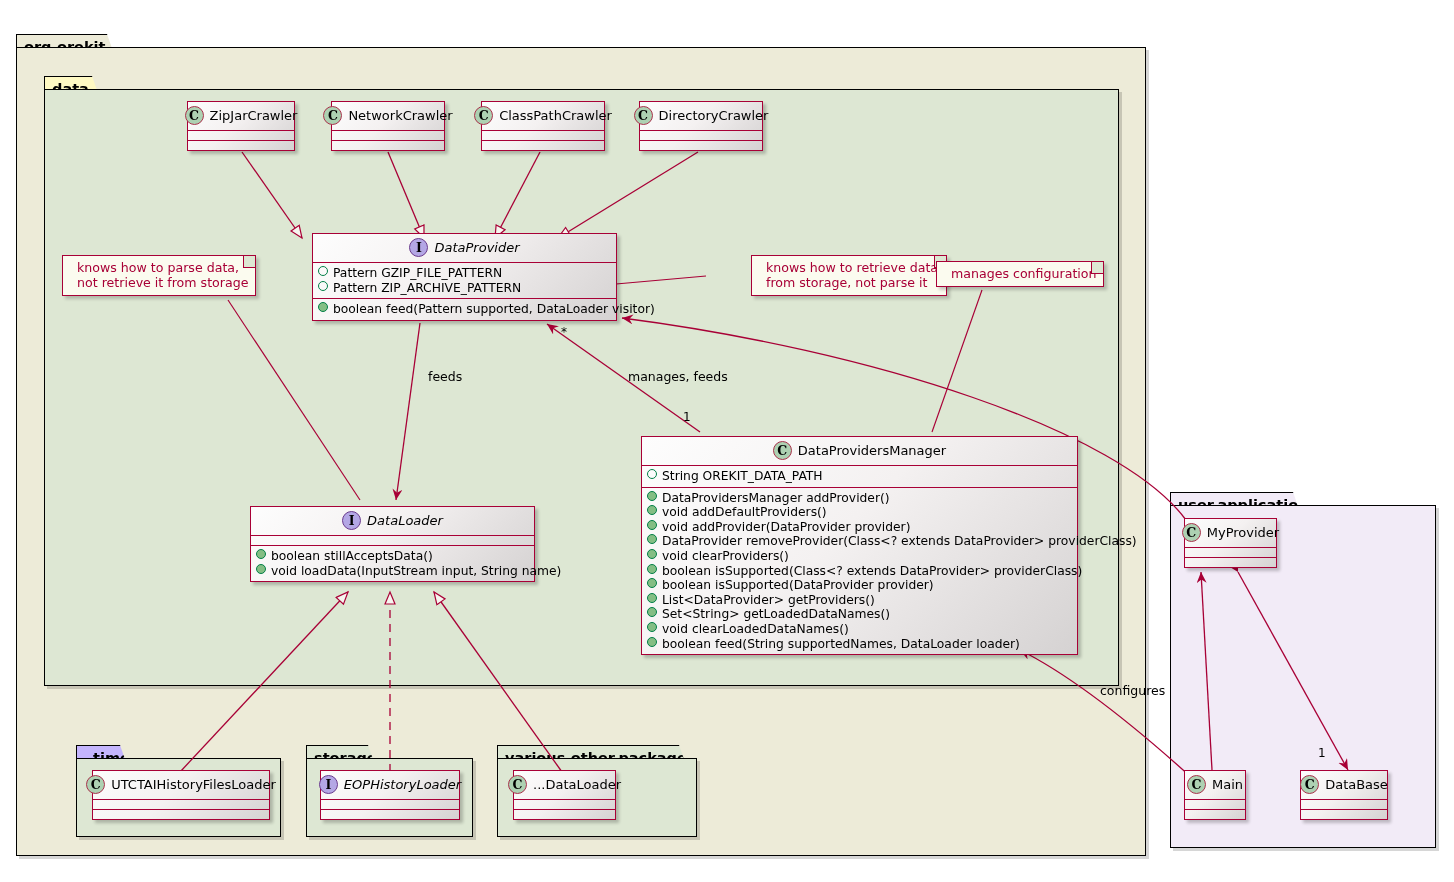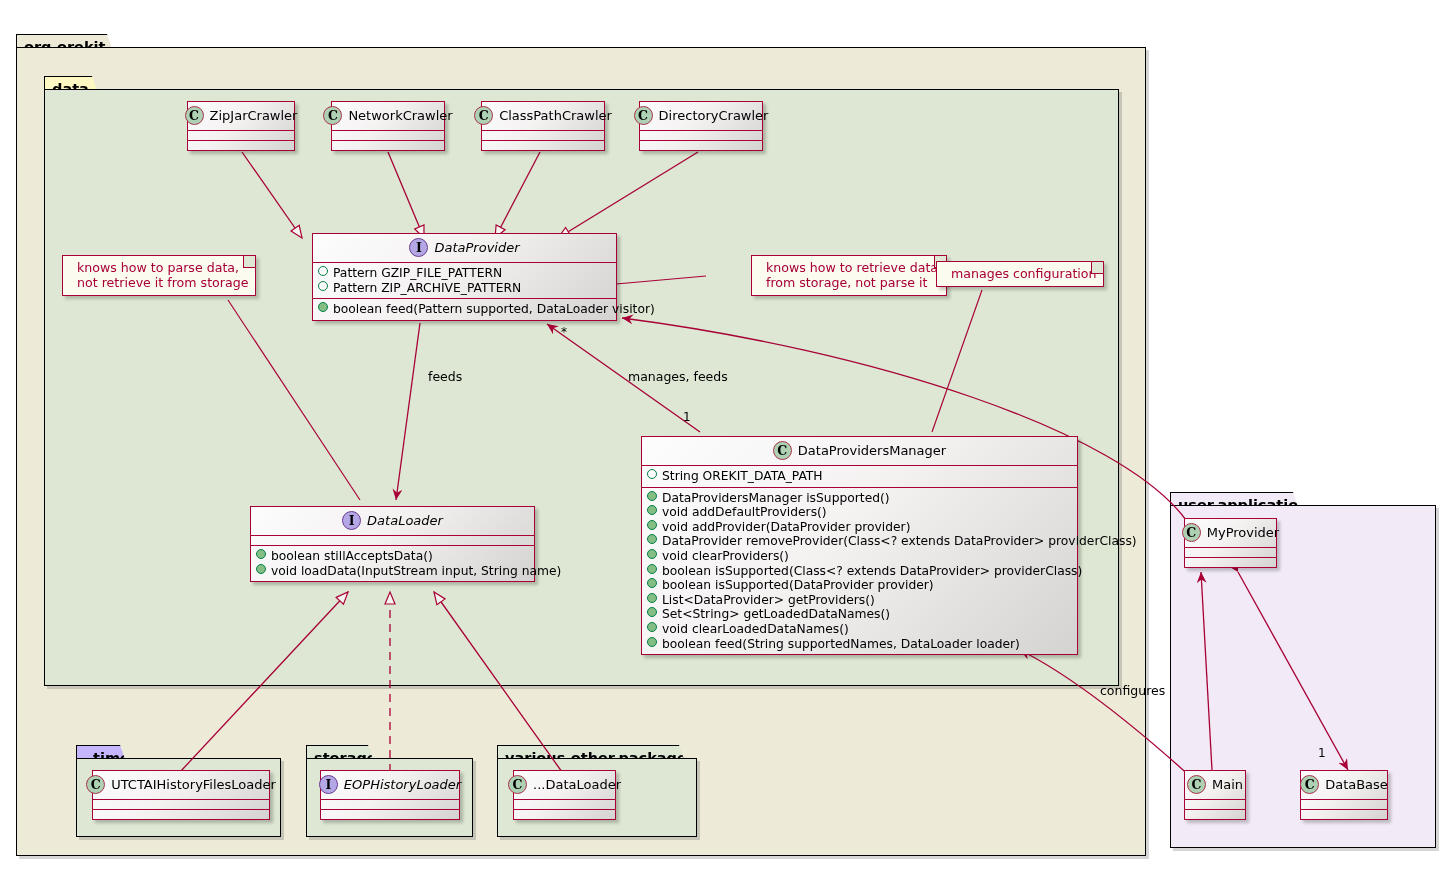--- a/index.html
+++ b/index.html
@@ -325,21 +325,21 @@
     </div>
     <div class="sect">
       <div class="row">
         <span class="vis pub-f"></span>
         <span>String OREKIT_DATA_PATH</span>
       </div>
     </div>
     <div class="sect">
       <div class="row">
           <span class="vis pub-m"></span>
-          <span>DataProvidersManager isSupported()</span>
+          <span>DataProvidersManager addProvider()</span>
         </div>
       <div class="row">
           <span class="vis pub-m"></span>
           <span>void addDefaultProviders()</span>
         </div>
       <div class="row">
           <span class="vis pub-m"></span>
           <span>void addProvider(DataProvider provider)</span>
         </div>
       <div class="row">

